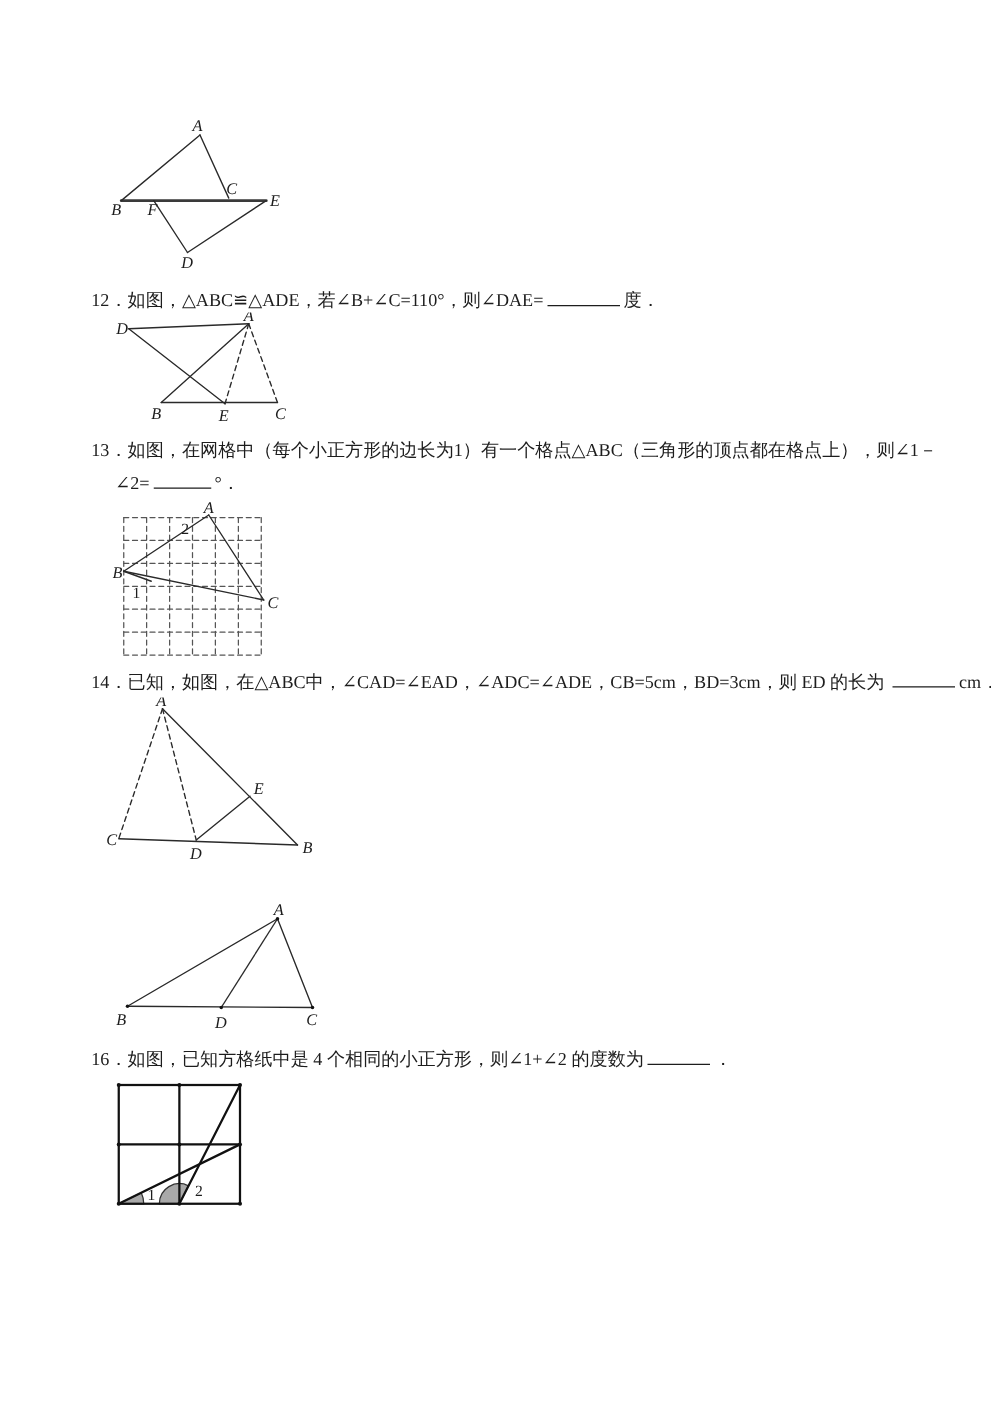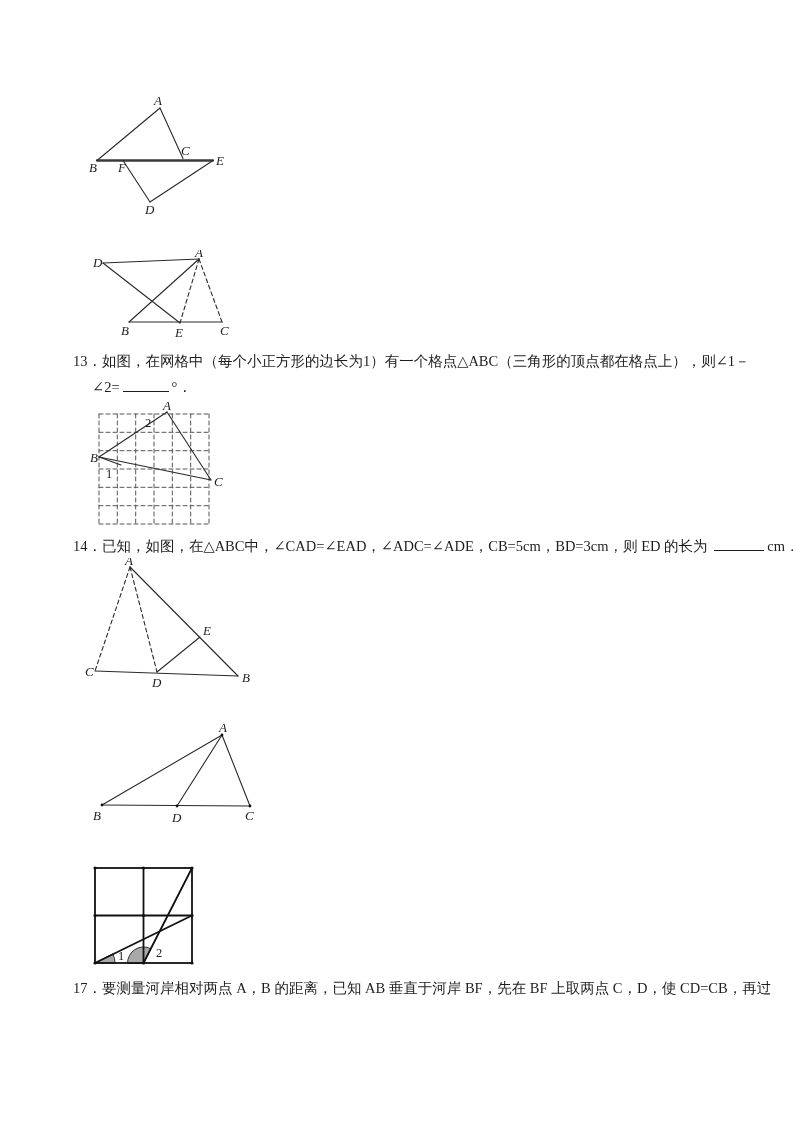--- a/index.html
+++ b/index.html
@@ -32,20 +32,23 @@
     <line x1="38" y1="68.5" x2="65" y2="110"></line>
     <line x1="65" y1="110" x2="128" y2="68.5"></line>
     <text x="69" y="13">A</text>
     <text x="4" y="80">B</text>
     <text x="33" y="80">F</text>
     <text x="96" y="63">C</text>
     <text x="131" y="73">E</text>
     <text x="60" y="122">D</text>
   </svg>
 
+  <div class="qline" style="left:73px;top:231px">
+    <span>12．如图，△ABC≌△ADE，若∠B+∠C=110°，则∠DAE=</span><span class="blank" style="width:58px"></span><span>度．</span>
+  </div>
 
   <svg class="fig" style="left:85px;top:250px" width="155" height="92" viewBox="0 0 155 92">
     <line x1="18" y1="13" x2="114" y2="9"></line>
     <line x1="18" y1="13" x2="95" y2="73"></line>
     <line x1="114" y1="9" x2="44" y2="72"></line>
     <line x1="44" y1="72" x2="137" y2="72"></line>
     <line x1="114" y1="9" x2="95" y2="73" class="dash"></line>
     <line x1="114" y1="9" x2="137" y2="72" class="dash"></line>
     <text x="8" y="17">D</text>
     <text x="110" y="7">A</text>
@@ -115,20 +118,23 @@
     <circle cx="142" cy="12" r="1.4"></circle>
     <circle cx="22" cy="82" r="1.4"></circle>
     <circle cx="97" cy="83" r="1.4"></circle>
     <circle cx="170" cy="83" r="1.4"></circle>
     <text x="139" y="9">A</text>
     <text x="13" y="97">B</text>
     <text x="92" y="99">D</text>
     <text x="165" y="97">C</text>
   </svg>
 
+  <div class="qline" style="left:73px;top:838px">
+    <span>16．如图，已知方格纸中是 4 个相同的小正方形，则∠1+∠2 的度数为</span><span class="blank" style="width:50px"></span><span>．</span>
+  </div>
 
   <svg class="fig" style="left:85px;top:865px" width="125" height="105" viewBox="0 0 125 105">
     <path class="wedge" d="M 10 98 L 30 98 A 20 20 0 0 0 28 89.2 Z"></path>
     <path class="wedge" d="M 58.5 98 L 65.8 83.7 A 16 16 0 0 0 42.5 98 Z"></path>
     <rect x="10" y="3" width="97" height="95" fill="none" stroke="#111" stroke-width="1.8"></rect>
     <line class="bold" x1="58.5" y1="3" x2="58.5" y2="98"></line>
     <line class="bold" x1="10" y1="50.5" x2="107" y2="50.5"></line>
     <line class="bold" x1="10" y1="98" x2="107" y2="50.5"></line>
     <line class="bold" x1="58.5" y1="98" x2="107" y2="3"></line>
     <circle cx="10" cy="3" r="1.6"></circle>
@@ -137,17 +143,14 @@
     <circle cx="10" cy="50.5" r="1.6"></circle>
     <circle cx="58.5" cy="50.5" r="1.6"></circle>
     <circle cx="107" cy="50.5" r="1.6"></circle>
     <circle cx="10" cy="98" r="1.6"></circle>
     <circle cx="58.5" cy="98" r="1.6"></circle>
     <circle cx="107" cy="98" r="1.6"></circle>
     <text class="num" x="33" y="95">1</text>
     <text class="num" x="71" y="92">2</text>
   </svg>
 
-  <div class="qline" style="left:73px;top:978px">
-    <span>17．要测量河岸相对两点 A，B 的距离，已知 AB 垂直于河岸 BF，先在 BF 上取两点 C，D，使 CD=CB，再过</span>
-  </div>
 
 </div>
 
 </body></html>

